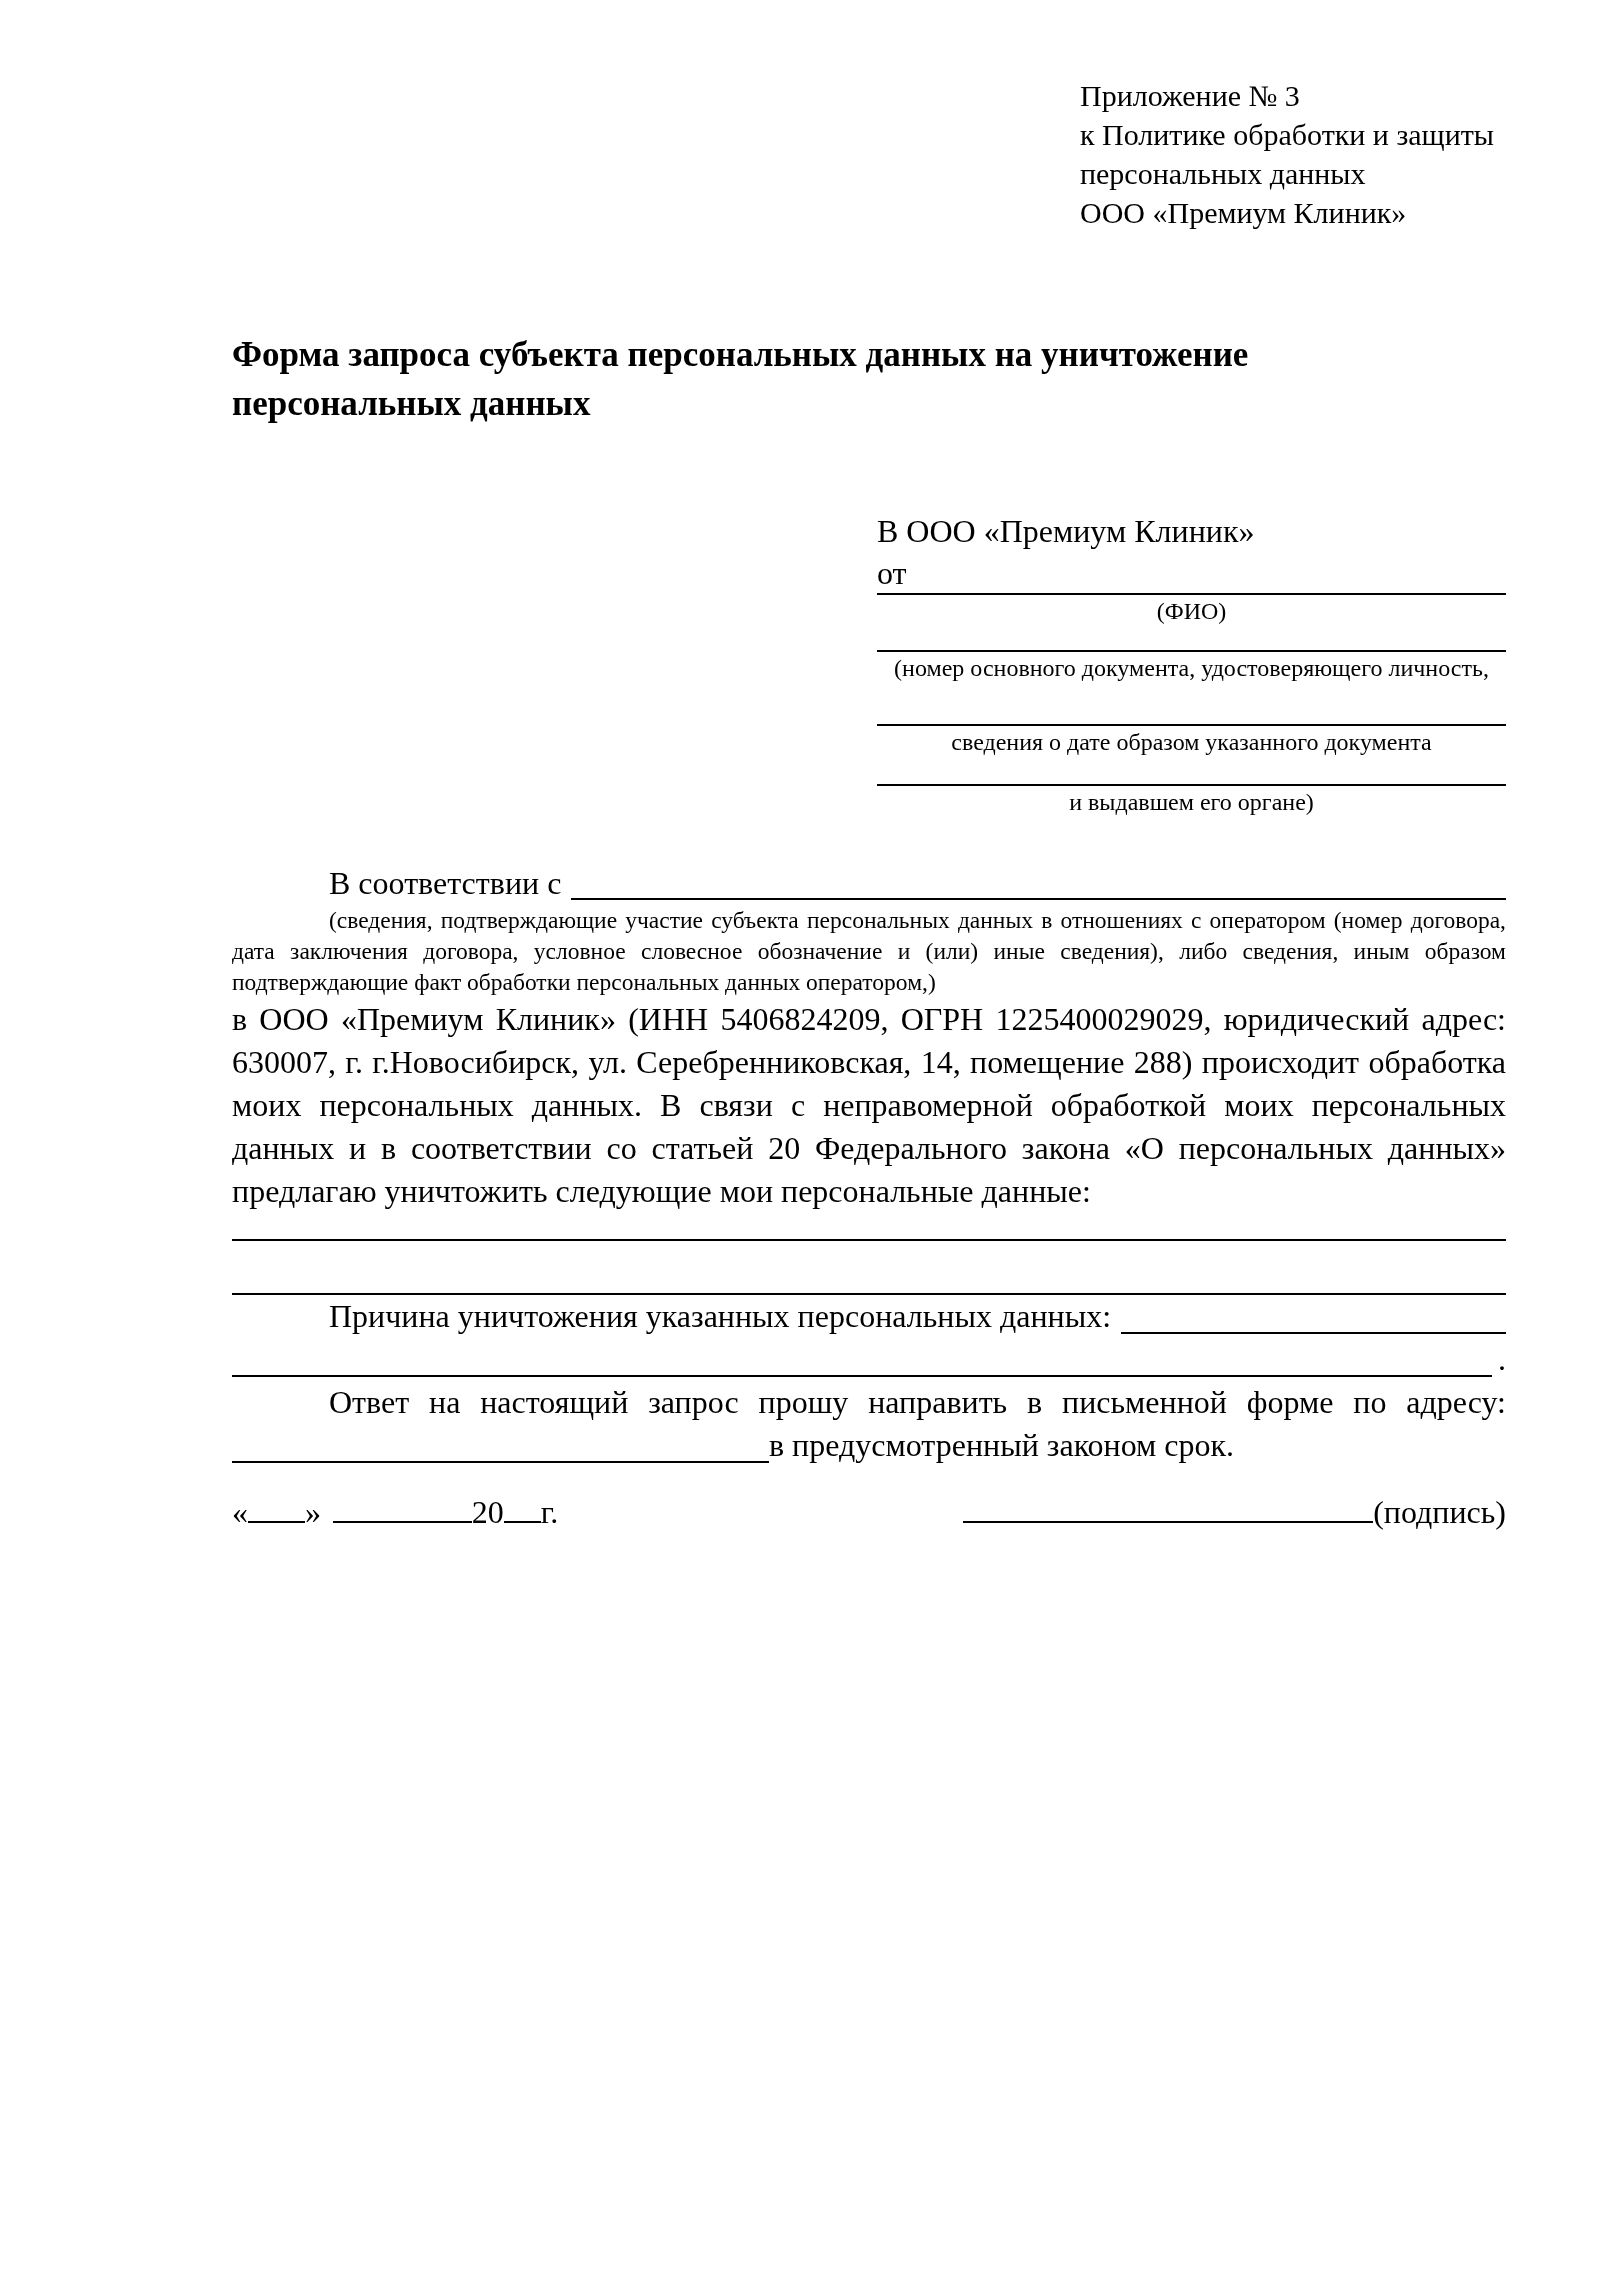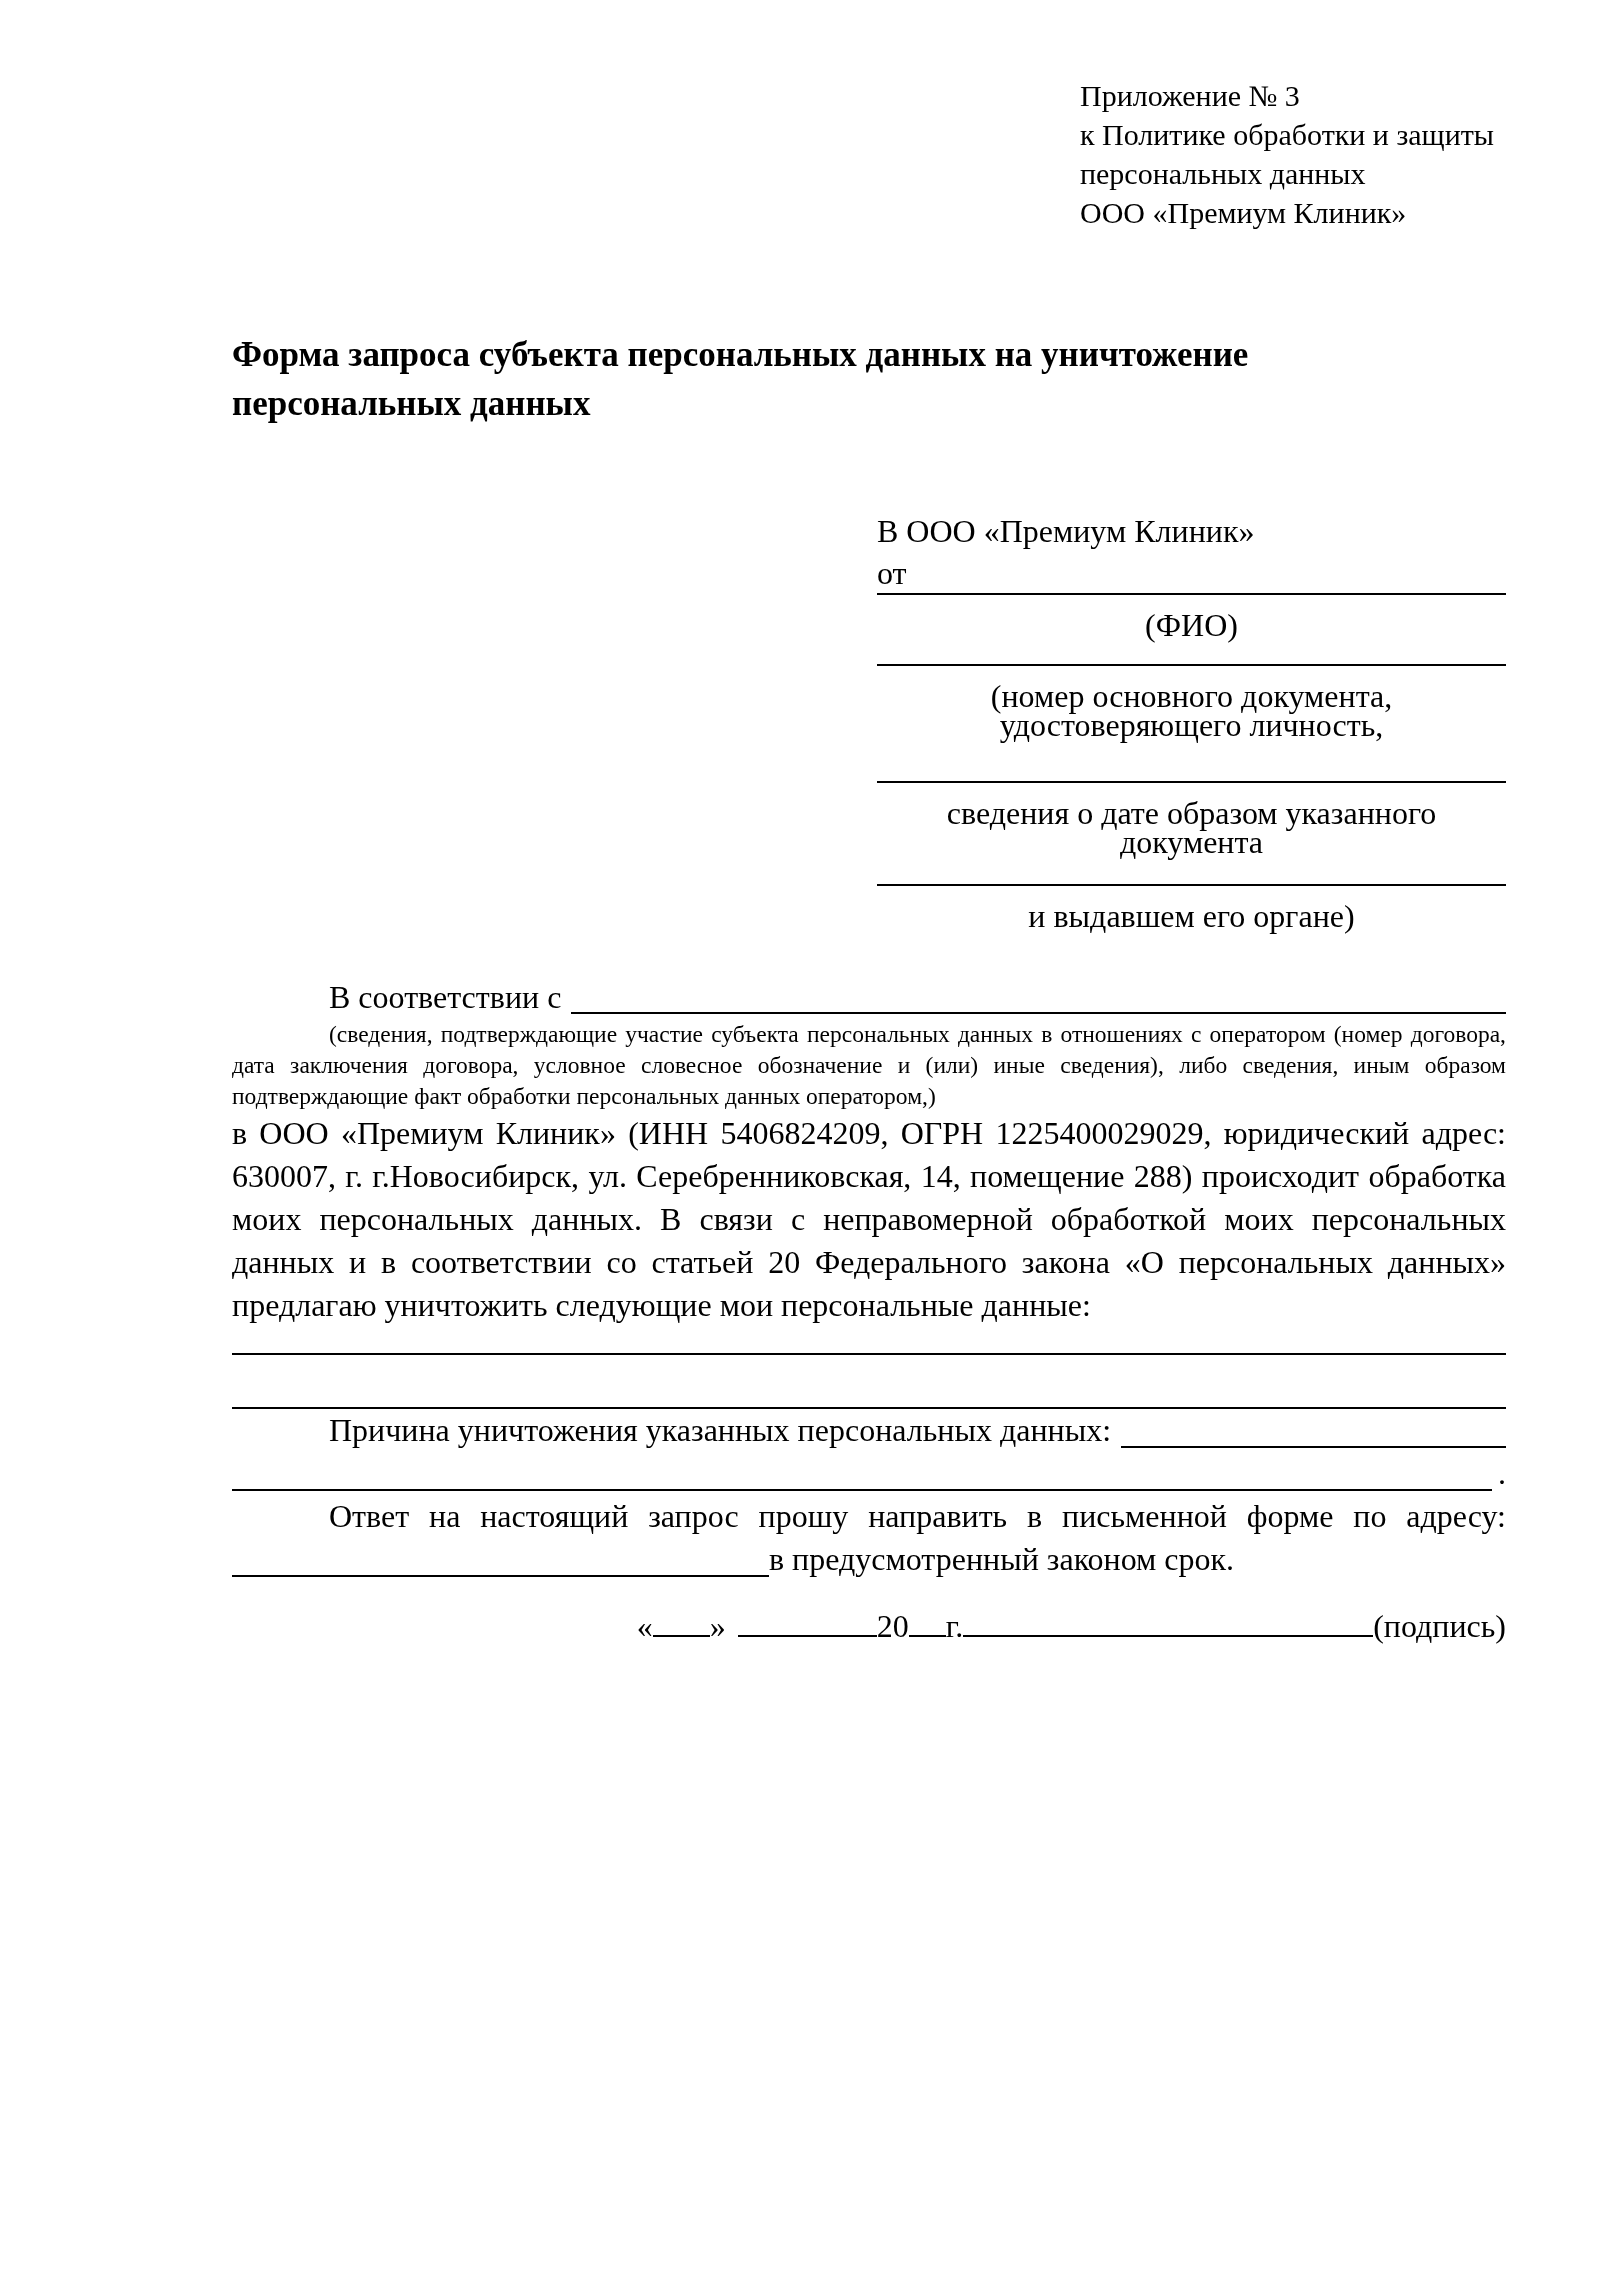--- a/index.html
+++ b/index.html
@@ -46,24 +46,24 @@
     width: 629px;
     font-size: 32px;
   }
   .addressee .org  { line-height: 45px; margin-top: 8px; }
   .addressee .from { line-height: 39px; }
   .fline {
     height: 0;
     border-top: 2.9px solid #000;
   }
   .cap {
-    font-size: 32px;
+    font-size: 24px;
     line-height: 29px;
     text-align: center;
-    margin-top: 16px;
+    margin-top: 2px;
   }
   .mt24 { margin-top: 23.5px; }
   .mt42 { margin-top: 41px; }
   .mt28 { margin-top: 27.4px; }
 
   
   .according-row {
     margin-top: 45px;
     display: flex;
     font-size: 32px;
@@ -127,21 +127,21 @@
   }
   .uline-seg {
     display: inline-block;
     border-bottom: 2.9px solid #000;
     margin-bottom: 4.9px;
   }
   .address-row .uline-seg { width: 537px; flex: 0 0 auto; }
   .footer-row {
     margin-top: 23.5px;
     display: flex;
-    justify-content: flex-end;
+    justify-content: space-between;
     font-size: 32px;
     line-height: 43px;
   }
   .u {
     display: inline-block;
     border-bottom: 2.9px solid #000;
     height: 29px;
     vertical-align: baseline;
   }
   .u-day   { width: 57px; }

